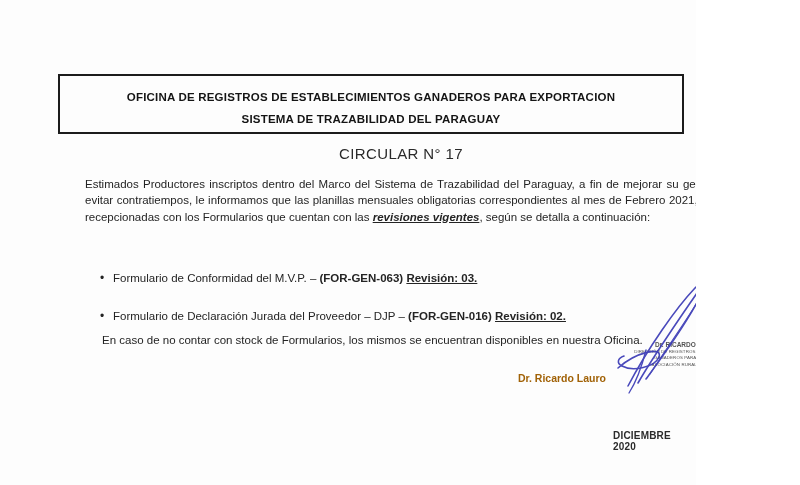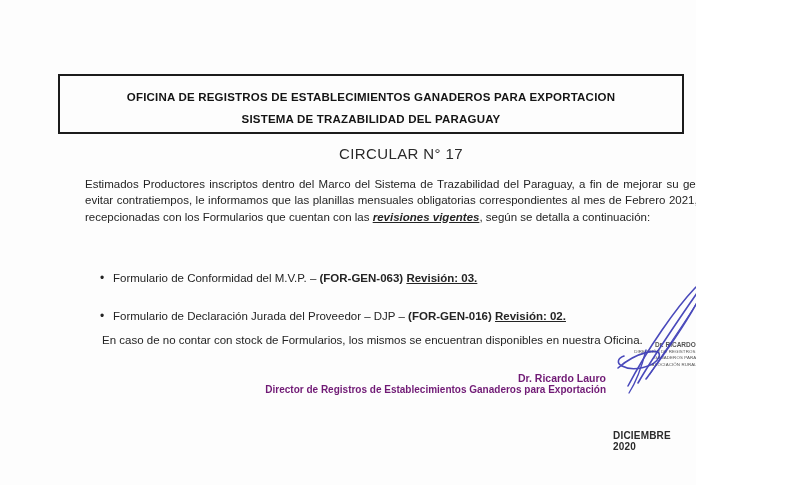--- a/index.html
+++ b/index.html
@@ -109,21 +109,21 @@
     left: 0; top: 0;
     width: 800px; height: 485px;
     pointer-events: none;
   }
 
   .sign-block {
     position: absolute;
     right: 90px; top: 372px;
     text-align: right;
     font-weight: bold;
-    color: #701a75;
+    color: #a16207;
   }
   .sign-block .name { font-size: 10.5px; line-height: 12px; }
   .sign-block .role { font-size: 10px;   line-height: 11.5px; }
   .sign-block .org  { font-size: 10px;   line-height: 11.5px; }
 
   .doc-date {
     position: absolute;
     left: 613px; top: 430px;
     font-weight: bold;
     font-size: 10px;
@@ -164,18 +164,17 @@
       <path d="M 628 386 C 648 348, 676 308, 695 288 C 702 281, 707 283, 701 295 C 686 325, 660 360, 646 379"></path>
       <path d="M 638 383 C 656 352, 682 315, 697 293"></path>
       <path d="M 650 374 C 664 352, 684 324, 698 301" stroke-width="1.1"></path>
       <path d="M 618 368 C 636 352, 663 346, 659 357 C 655 367, 633 372, 622 366 C 616 363, 618 358, 624 356"></path>
       <path d="M 646 350 C 642 366, 636 382, 629 393" stroke-width="1.3"></path>
     </g>
   </svg>
 
   <div class="sign-block">
     <div class="name">Dr. Ricardo Lauro</div>
-    <div class="role">Director de Registros de Establecimientos Ganaderos para Exportación</div>
   </div>
 
   <div class="doc-date">DICIEMBRE 2020</div>
 
 </div>
 
 </body></html>

